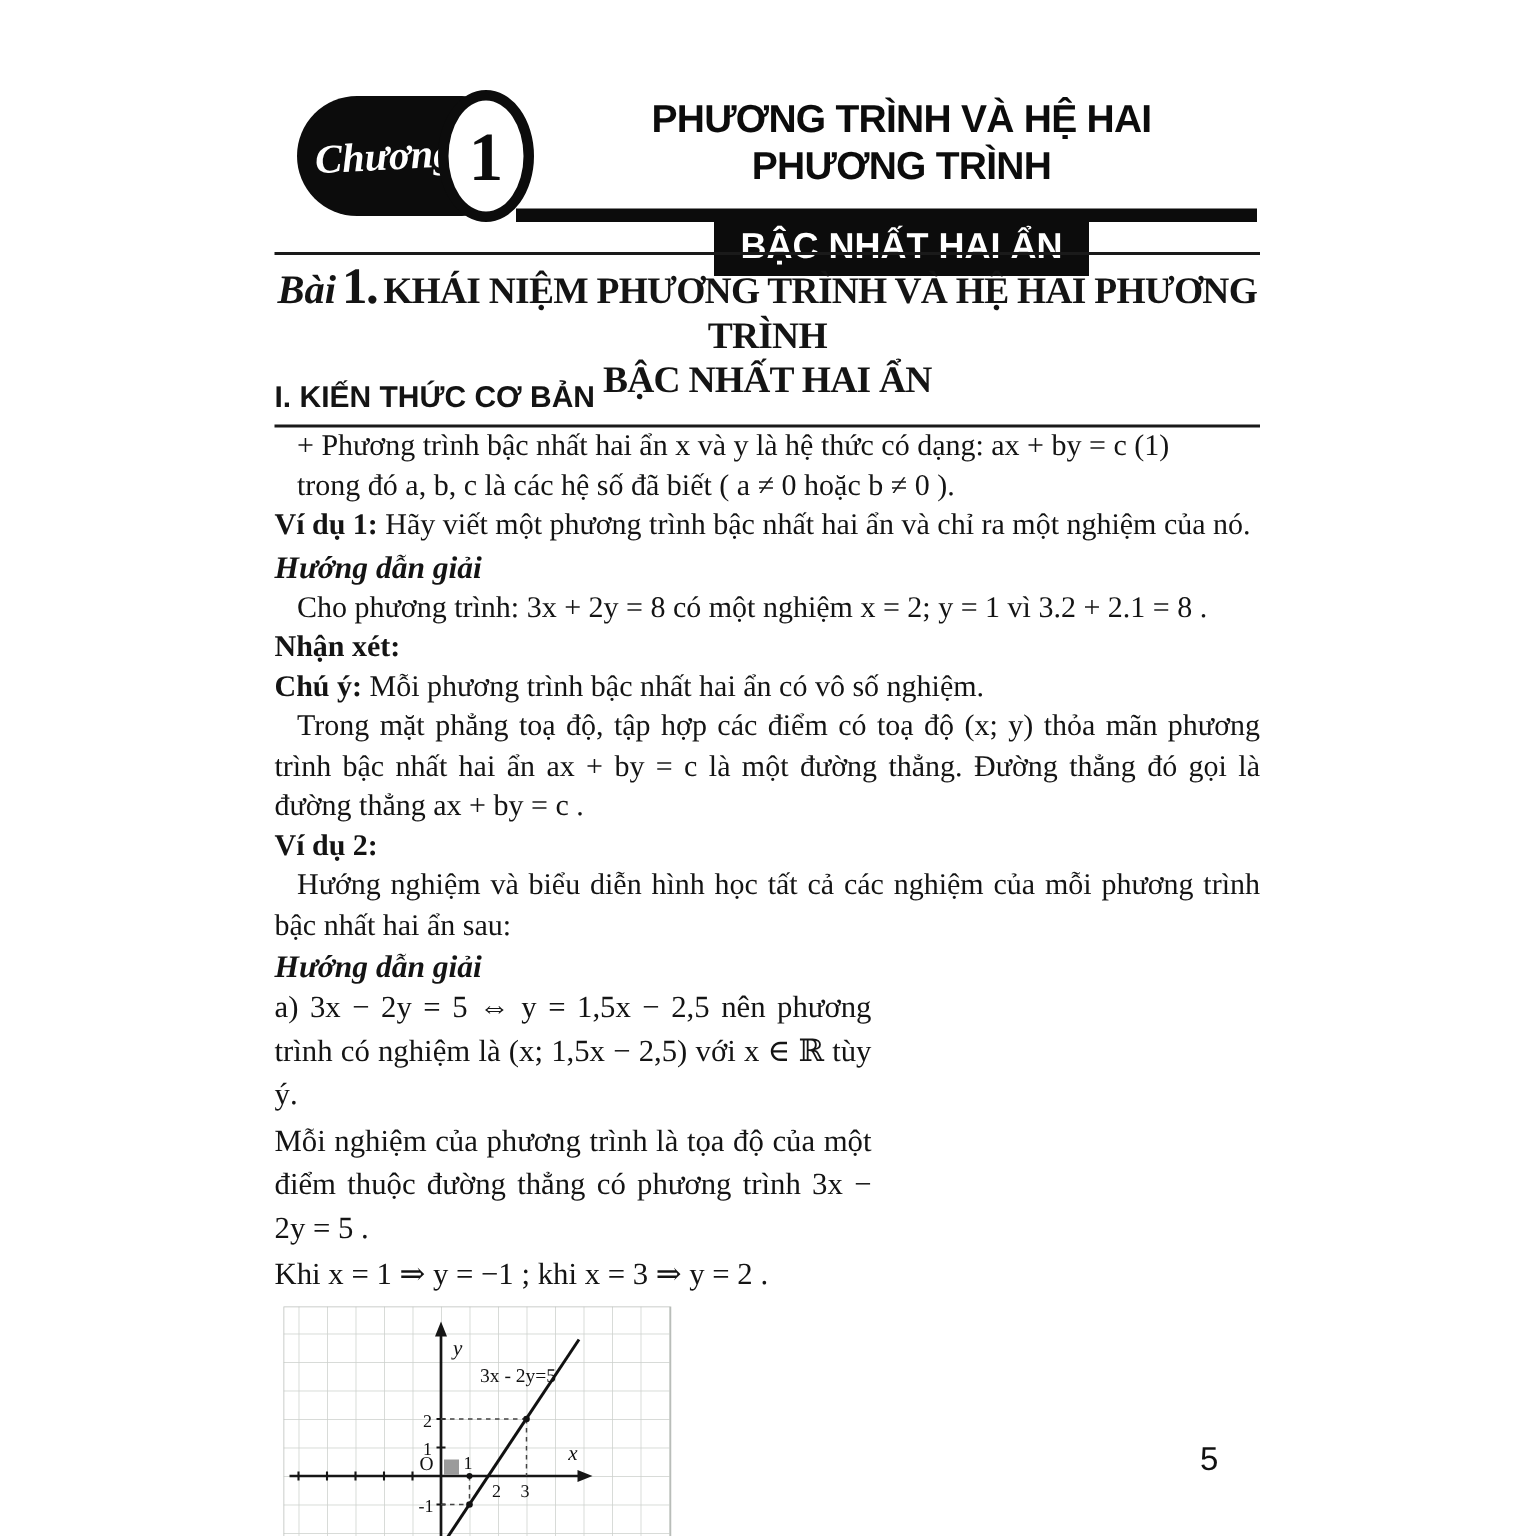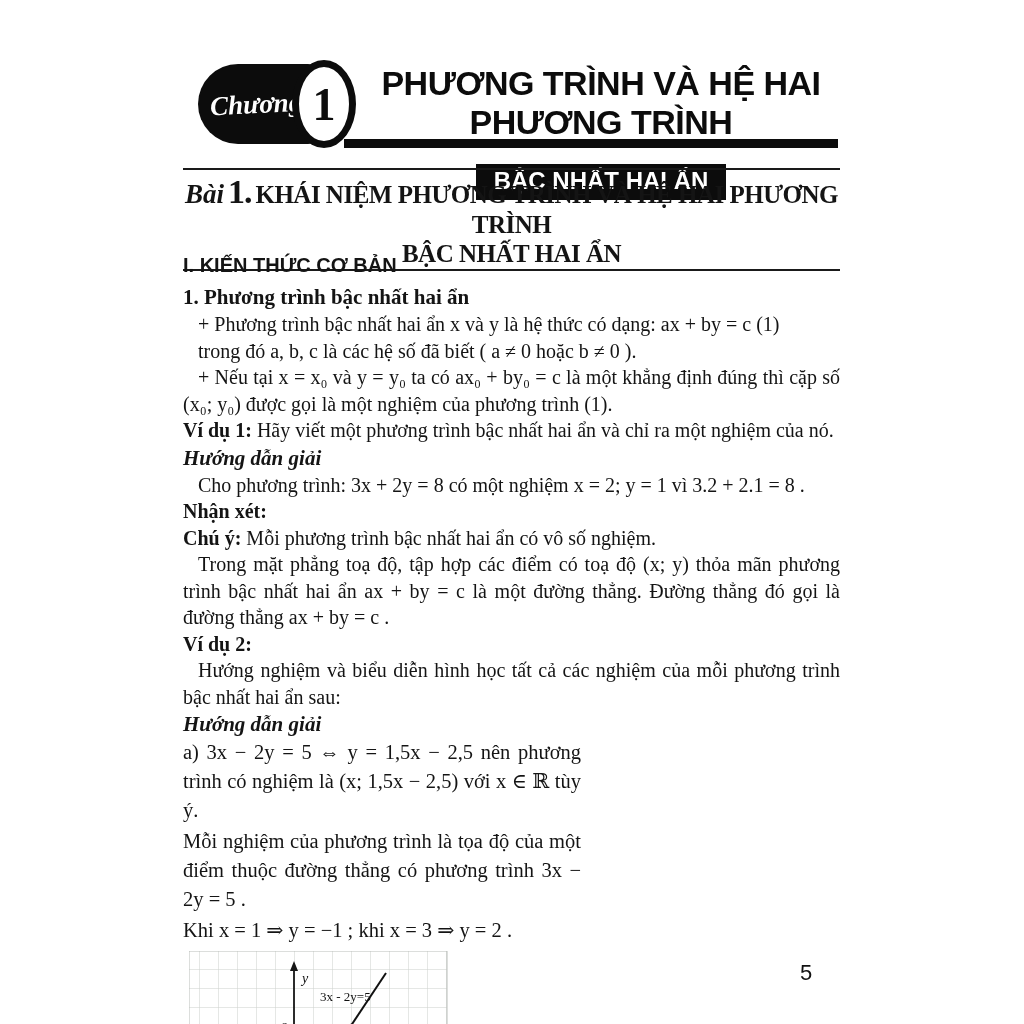--- a/index.html
+++ b/index.html
@@ -20,31 +20,31 @@
     transform:rotate(-3deg); letter-spacing:0px; padding-right:6px;
   }
   .ring {
     position:absolute; left:96px; top:0; width:64px; height:88px; background:#ffffff;
     border:7px solid #0c0c0c; border-radius:50%; box-sizing:border-box;
     display:flex; align-items:center; justify-content:center;
     font-weight:bold; font-size:46px; color:#0c0c0c;
   }
   .htitle { position:absolute; left:378px; top:64px; width:446px; text-align:center;
     font-family:"Liberation Sans","DejaVu Sans",sans-serif; }
-  .htitle .t1 { font-size:34px; font-weight:bold; letter-spacing:-0.5px; color:#0c0c0c; }
+  .htitle .t1 { font-size:26px; font-weight:bold; letter-spacing:-0.5px; color:#0c0c0c; }
   .htitle .t2 {
     display:inline-block; margin-top:4px; background:#0c0c0c; color:#ffffff;
     font-size:24px; font-weight:bold; letter-spacing:0px; padding:3px 18px 5px;
   }
   .hbar { position:absolute; left:344px; top:139px; width:494px; height:9px; background:#0c0c0c; }
   
   .lesson {
     position:absolute; left:183px; top:168px; width:657px;
     border-top:2px solid #1a1a1a; border-bottom:2px solid #1a1a1a;
-    text-align:center; padding:3px 0 1px;
+    text-align:center; padding:3px 0 15px;
   }
   .lesson .bai { font-style:italic; font-weight:bold; font-size:27px; }
   .lesson .num { font-weight:bold; font-size:34px; letter-spacing:-1px; }
   .lesson .lt1 { font-weight:bold; font-size:25px; letter-spacing:-0.5px; }
   .lesson .lt2 { font-weight:bold; font-size:25px; letter-spacing:-0.5px; margin-top:1px; }
   
   .content { position:absolute; left:183px; top:252px; width:657px;
     font-size:20px; line-height:26.5px; }
   .content p { margin:0; text-align:justify; }
   .sechead { font-family:"Liberation Sans","DejaVu Sans",sans-serif;
@@ -85,24 +85,22 @@
 
   <div class="lesson">
     <span class="bai">Bài</span>
     <span class="num">1.</span>
     <span class="lt1">KHÁI NIỆM PHƯƠNG TRÌNH VÀ HỆ HAI PHƯƠNG TRÌNH</span>
     <div class="lt2">BẬC NHẤT HAI ẨN</div>
   </div>
 
   <div class="content">
     <p class="sechead">I. KIẾN THỨC CƠ BẢN</p>
-    <p class="subhead">1. Phương trình bậc nhất hai ẩn</p>
     <p class="ind">+ Phương trình bậc nhất hai ẩn x và y là hệ thức có dạng: ax + by = c  (1)</p>
     <p class="ind">trong đó a, b, c là các hệ số đã biết ( a ≠ 0  hoặc b ≠ 0 ).</p>
-    <p class="ind">+ Nếu tại x = x₀ và y = y₀ ta có ax₀ + by₀ = c là một khẳng định đúng thì cặp số (x₀; y₀) được gọi là một nghiệm của phương trình (1).</p>
     <p class="lead"><b>Ví dụ 1:</b> <span>Hãy viết một phương trình bậc nhất hai ẩn và chỉ ra một nghiệm của nó.</span></p>
     <p class="hdg">Hướng dẫn giải</p>
     <p class="ind">Cho phương trình: 3x + 2y = 8 có một nghiệm x = 2; y = 1 vì 3.2 + 2.1 = 8 .</p>
     <p class="lead"><b>Nhận xét:</b></p>
     <p class="lead"><b>Chú ý:</b> <span>Mỗi phương trình bậc nhất hai ẩn có vô số nghiệm.</span></p>
     <p class="ind">Trong mặt phẳng toạ độ, tập hợp các điểm có toạ độ (x; y) thỏa mãn phương trình bậc nhất hai ẩn ax + by = c là một đường thẳng. Đường thẳng đó gọi là đường thẳng ax + by = c .</p>
     <p class="lead"><b>Ví dụ 2:</b></p>
     <p class="ind">Hướng nghiệm và biểu diễn hình học tất cả các nghiệm của mỗi phương trình bậc nhất hai ẩn sau:</p>
     <p class="hdg">Hướng dẫn giải</p>
 

